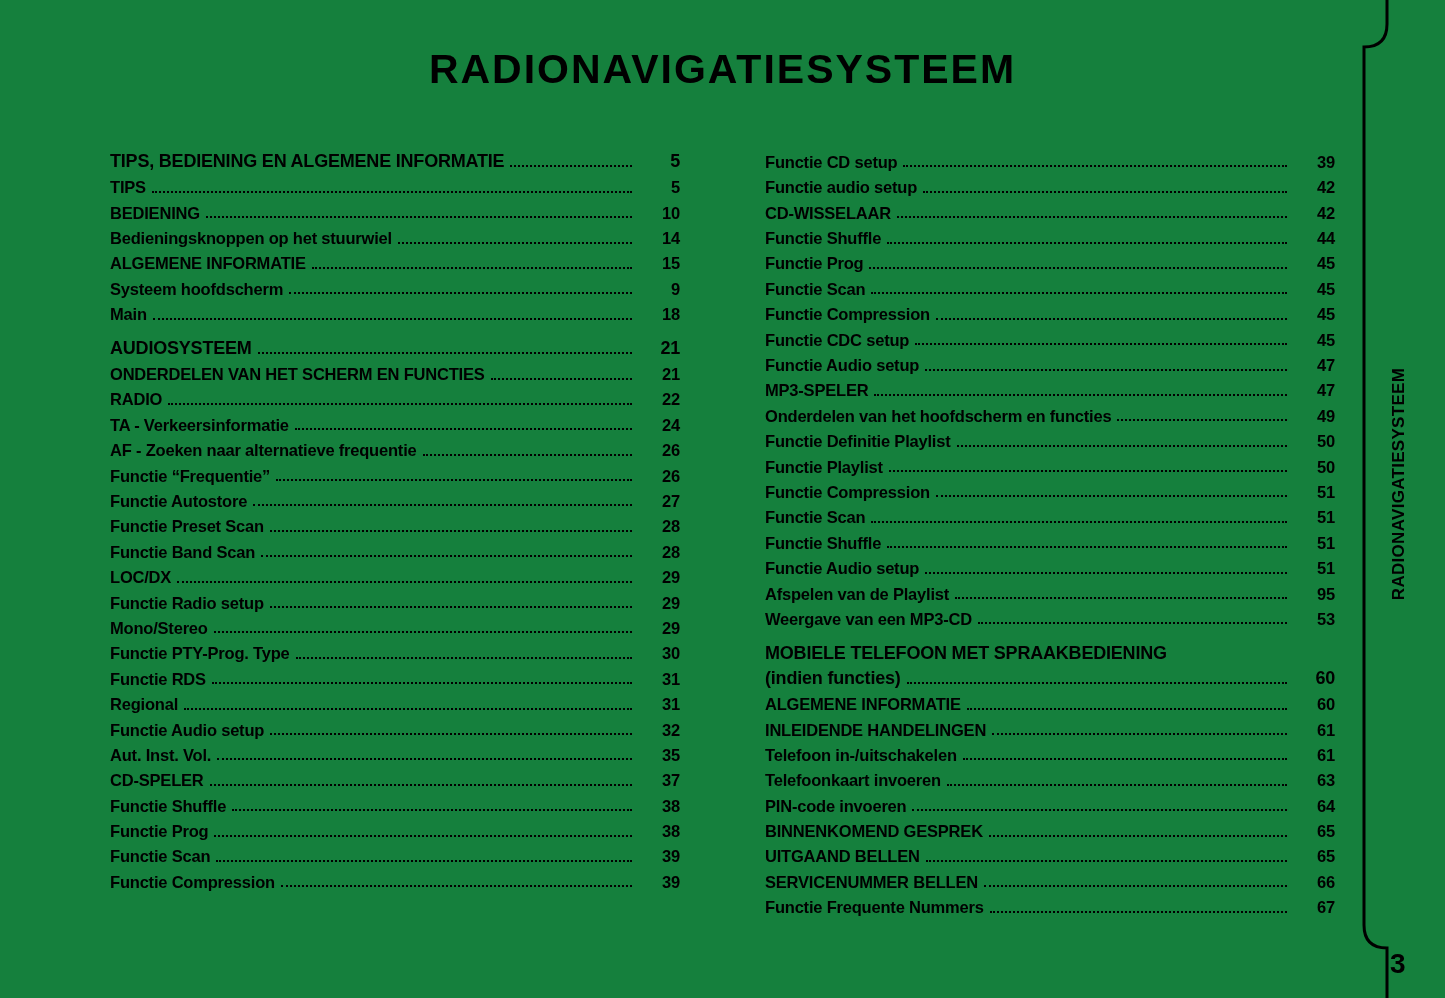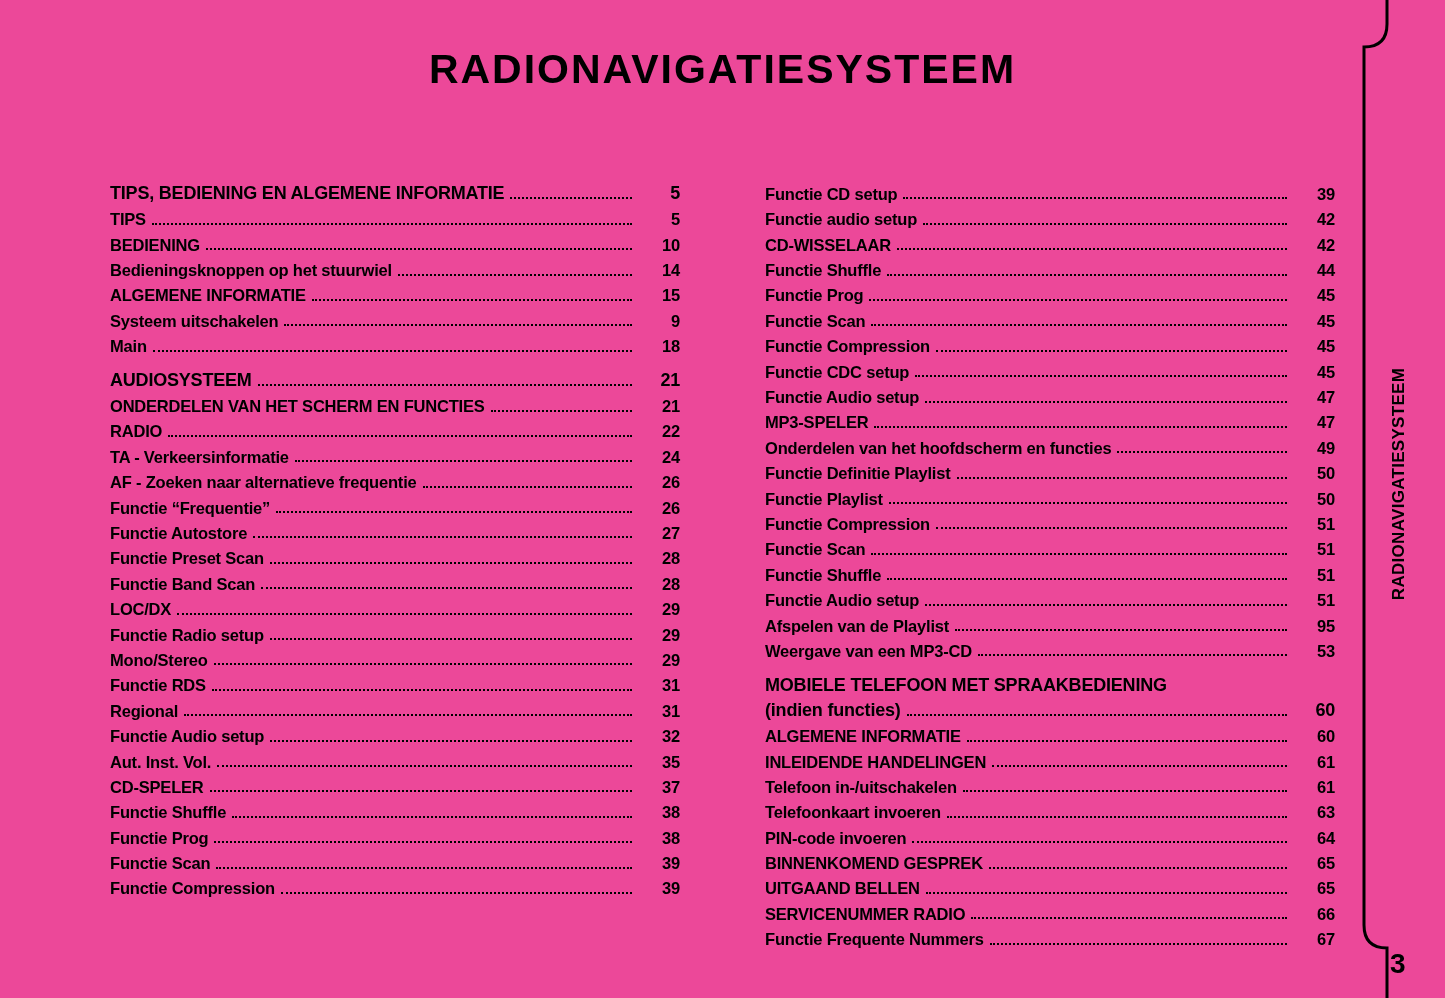--- a/index.html
+++ b/index.html
@@ -1,35 +1,35 @@
 <!DOCTYPE html>
 <html><head>
 <meta charset="utf-8">
 <style>
   * { margin:0; padding:0; box-sizing:border-box; }
   html,body { background:#e8e8e8; }
   .page {
     position:relative;
     width:1445px; height:998px;
-    background:#ec4899;
+    background:#15803d;
     font-family:"Liberation Sans", sans-serif;
     color:#000;
     overflow:hidden;
   }
   .title {
     position:absolute; top:46px; left:110px; width:1225px;
     text-align:center;
     font-size:41px; font-weight:bold; letter-spacing:2px;
     white-space:nowrap;
   }
   .toc {
     position:absolute; top:146px; left:110px; width:1225px;
     display:flex;
   }
-  .col { width:570px;margin-top:32px; }
+  .col { width:570px; }
   .col + .col { margin-left:85px; }
   .toc-row {
     display:flex; align-items:flex-end;
     height:25.4px;
     font-size:16.5px; font-weight:bold;
     letter-spacing:-0.2px;
   }
   .toc-row.gap { margin-top:9px; }
   .toc-row.bold { font-size:18px; }
   .toc-label { white-space:nowrap; line-height:1.12; }
@@ -79,21 +79,21 @@
           <span class="toc-label">Bedieningsknoppen op het stuurwiel</span>
           <span class="toc-leader"></span>
           <span class="toc-page">14</span>
         </div>
         <div class="toc-row">
           <span class="toc-label">ALGEMENE INFORMATIE</span>
           <span class="toc-leader"></span>
           <span class="toc-page">15</span>
         </div>
         <div class="toc-row">
-          <span class="toc-label">Systeem uitschakelen</span>
+          <span class="toc-label">Systeem hoofdscherm</span>
           <span class="toc-leader"></span>
           <span class="toc-page">9</span>
         </div>
         <div class="toc-row">
           <span class="toc-label">Main</span>
           <span class="toc-leader"></span>
           <span class="toc-page">18</span>
         </div>
         <div class="toc-row bold gap">
           <span class="toc-label">AUDIOSYSTEEM</span>
@@ -149,20 +149,25 @@
           <span class="toc-label">Functie Radio setup</span>
           <span class="toc-leader"></span>
           <span class="toc-page">29</span>
         </div>
         <div class="toc-row">
           <span class="toc-label">Mono/Stereo</span>
           <span class="toc-leader"></span>
           <span class="toc-page">29</span>
         </div>
         <div class="toc-row">
+          <span class="toc-label">Functie PTY-Prog. Type</span>
+          <span class="toc-leader"></span>
+          <span class="toc-page">30</span>
+        </div>
+        <div class="toc-row">
           <span class="toc-label">Functie RDS</span>
           <span class="toc-leader"></span>
           <span class="toc-page">31</span>
         </div>
         <div class="toc-row">
           <span class="toc-label">Regional</span>
           <span class="toc-leader"></span>
           <span class="toc-page">31</span>
         </div>
         <div class="toc-row">
@@ -334,21 +339,21 @@
           <span class="toc-label">BINNENKOMEND GESPREK</span>
           <span class="toc-leader"></span>
           <span class="toc-page">65</span>
         </div>
         <div class="toc-row">
           <span class="toc-label">UITGAAND BELLEN</span>
           <span class="toc-leader"></span>
           <span class="toc-page">65</span>
         </div>
         <div class="toc-row">
-          <span class="toc-label">SERVICENUMMER RADIO</span>
+          <span class="toc-label">SERVICENUMMER BELLEN</span>
           <span class="toc-leader"></span>
           <span class="toc-page">66</span>
         </div>
         <div class="toc-row">
           <span class="toc-label">Functie Frequente Nummers</span>
           <span class="toc-leader"></span>
           <span class="toc-page">67</span>
         </div>
       </div>
   </div>

